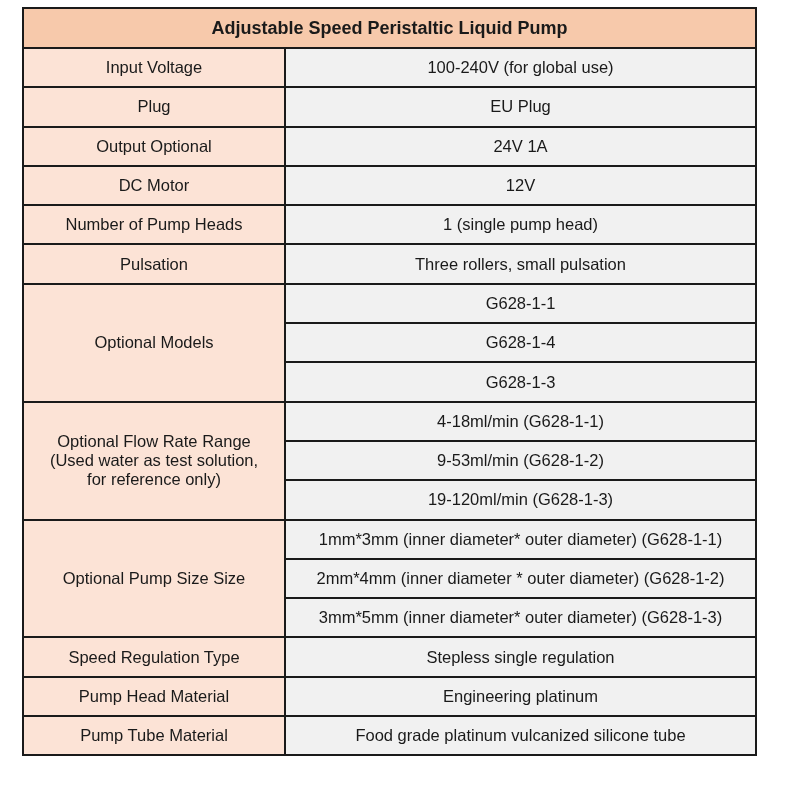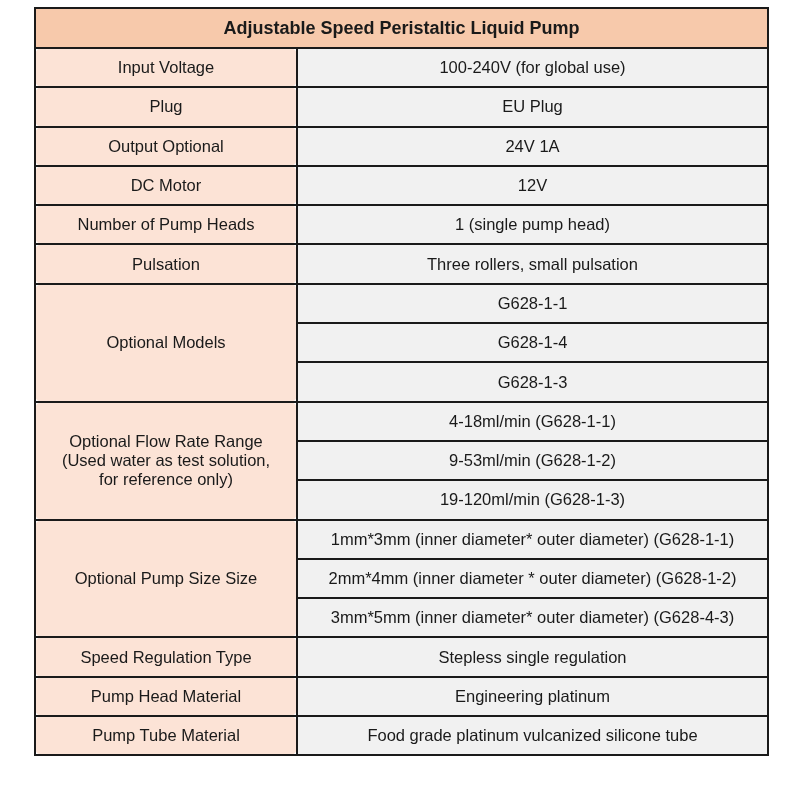--- a/index.html
+++ b/index.html
@@ -1,31 +1,31 @@
 <!DOCTYPE html>
 <html><head>
 <meta charset="utf-8">
 <style>
   html, body { margin:0; padding:0; background:#ffffff; }
   body { width:800px; height:800px; position:relative; overflow:hidden; font-family:"Liberation Sans", sans-serif; }
   table.spec {
-    position:absolute; left:34px; top:7px; width:733px;
+    position:absolute; left:22px; top:7px; width:733px;
     border-collapse:collapse; table-layout:fixed;
     border:2px solid #a3a3a3;
   }
   table.spec td, table.spec th {
     border:2px solid #1a1a1a;
     text-align:center; vertical-align:middle;
     font-size:16.5px; color:#1a1a1a; padding:0 2px;
     height:37.3px; line-height:19px;
   }
   table.spec th {
     background:#f7c9ab; font-weight:bold; font-size:18px; height:38px;
   }
-  td.key { background:#fce3d6;border-radius:7px; }
+  td.key { background:#fce3d6; }
   td.val { background:#f1f1f1; white-space:nowrap;margin-left:24px; }
   col.c1 { width:262px; }
   col.c2 { width:471px; }
 </style>
 </head>
 <body>
 
 <table class="spec">
   <colgroup>
       <col class="c1">
@@ -84,21 +84,21 @@
     <td class="val">19-120ml/min (G628-1-3)</td>
   </tr>
   <tr>
     <td class="key" rowspan="3">Optional Pump Size Size</td>
     <td class="val">1mm*3mm (inner diameter* outer diameter) (G628-1-1)</td>
   </tr>
   <tr>
     <td class="val">2mm*4mm (inner diameter * outer diameter) (G628-1-2)</td>
   </tr>
   <tr>
-    <td class="val">3mm*5mm (inner diameter* outer diameter) (G628-4-3)</td>
+    <td class="val">3mm*5mm (inner diameter* outer diameter) (G628-1-3)</td>
   </tr>
   <tr>
     <td class="key">Speed Regulation Type</td>
     <td class="val">Stepless single regulation</td>
   </tr>
   <tr>
     <td class="key">Pump Head Material</td>
     <td class="val">Engineering platinum</td>
   </tr>
   <tr>

